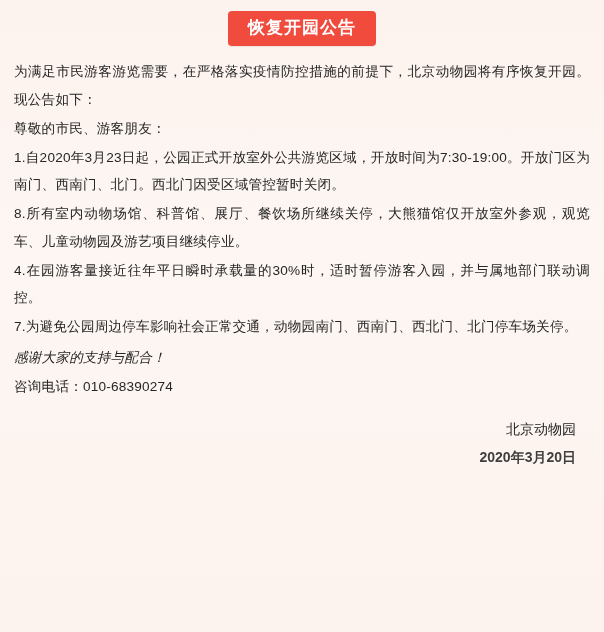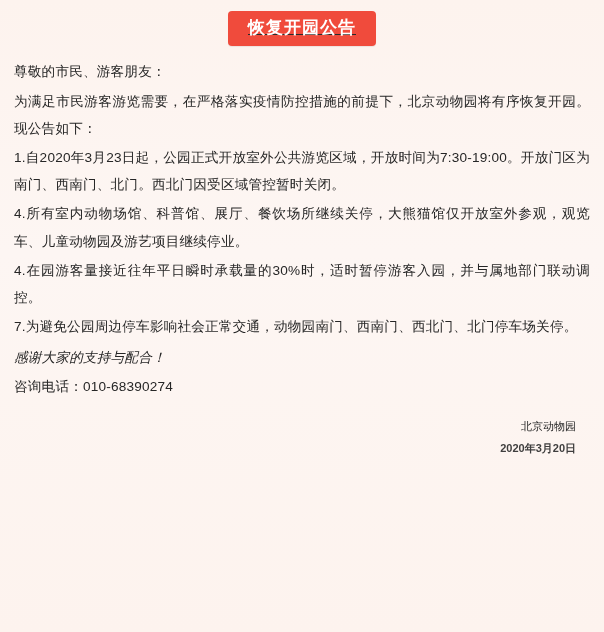--- a/index.html
+++ b/index.html
@@ -21,21 +21,20 @@
     box-sizing: border-box;
     background: linear-gradient(180deg, #fdf3ee 0%, #fdf6f3 40%, #fdf3ee 100%);
     padding: 0 14px;
   }
   .title-wrap {
     width: 100%;
     display: flex;
     justify-content: center;
     padding-top: 11px;
     padding-bottom: 12px;
-    text-decoration: underline;
   }
   .title-badge {
     background: #f04b3c;
     color: #ffffff;
     font-size: 17px;
     font-weight: bold;
     letter-spacing: 1px;
     padding: 7px 20px 8px 20px;
     border-radius: 4px;
     line-height: 1.2;
@@ -52,21 +51,21 @@
     text-align: justify;
     text-justify: inter-ideograph;
   }
   .para.salutation {
     margin-bottom: 2px;
   }
   .sign-block {
     margin-top: 14px;
     text-align: right;
     padding-right: 14px;
-    font-size: 11px;
+    font-size: 14px;
     line-height: 2.0;
     color: #262626;
   }
   .sign-date {
     color: #2f2f2f;
     opacity: 0.92;
     font-weight: bold;
   }
   .contact {
     margin-top: 2px;
@@ -79,24 +78,24 @@
 </head>
 <body>
 
 <div class="page">
 
   <div class="title-wrap">
     <div class="title-badge">恢复开园公告</div>
   </div>
 
   <div class="body-text">
+    <p class="para">为满足市民游客游览需要，在严格落实疫情防控措施的前提下，北京动物园将有序恢复开园。现公告如下：</p>
     <p class="para salutation">尊敬的市民、游客朋友：</p>
-    <p class="para">为满足市民游客游览需要，在严格落实疫情防控措施的前提下，北京动物园将有序恢复开园。现公告如下：</p>
     <p class="para">1.自2020年3月23日起，公园正式开放室外公共游览区域，开放时间为7:30-19:00。开放门区为南门、西南门、北门。西北门因受区域管控暂时关闭。</p>
-    <p class="para">4.所有室内动物场馆、科普馆、展厅、餐饮场所继续关停，大熊猫馆仅开放室外参观，观览车、儿童动物园及游艺项目继续停业。</p>
+    <p class="para">8.所有室内动物场馆、科普馆、展厅、餐饮场所继续关停，大熊猫馆仅开放室外参观，观览车、儿童动物园及游艺项目继续停业。</p>
     <p class="para">4.在园游客量接近往年平日瞬时承载量的30%时，适时暂停游客入园，并与属地部门联动调控。</p>
     <p class="para">7.为避免公园周边停车影响社会正常交通，动物园南门、西南门、西北门、北门停车场关停。</p>
     <p class="para thanks">感谢大家的支持与配合！</p>
     <p class="para contact">咨询电话：010-68390274</p>
   </div>
 
   <div class="sign-block">
     <div>北京动物园</div>
     <div class="sign-date">2020年3月20日</div>
   </div>

